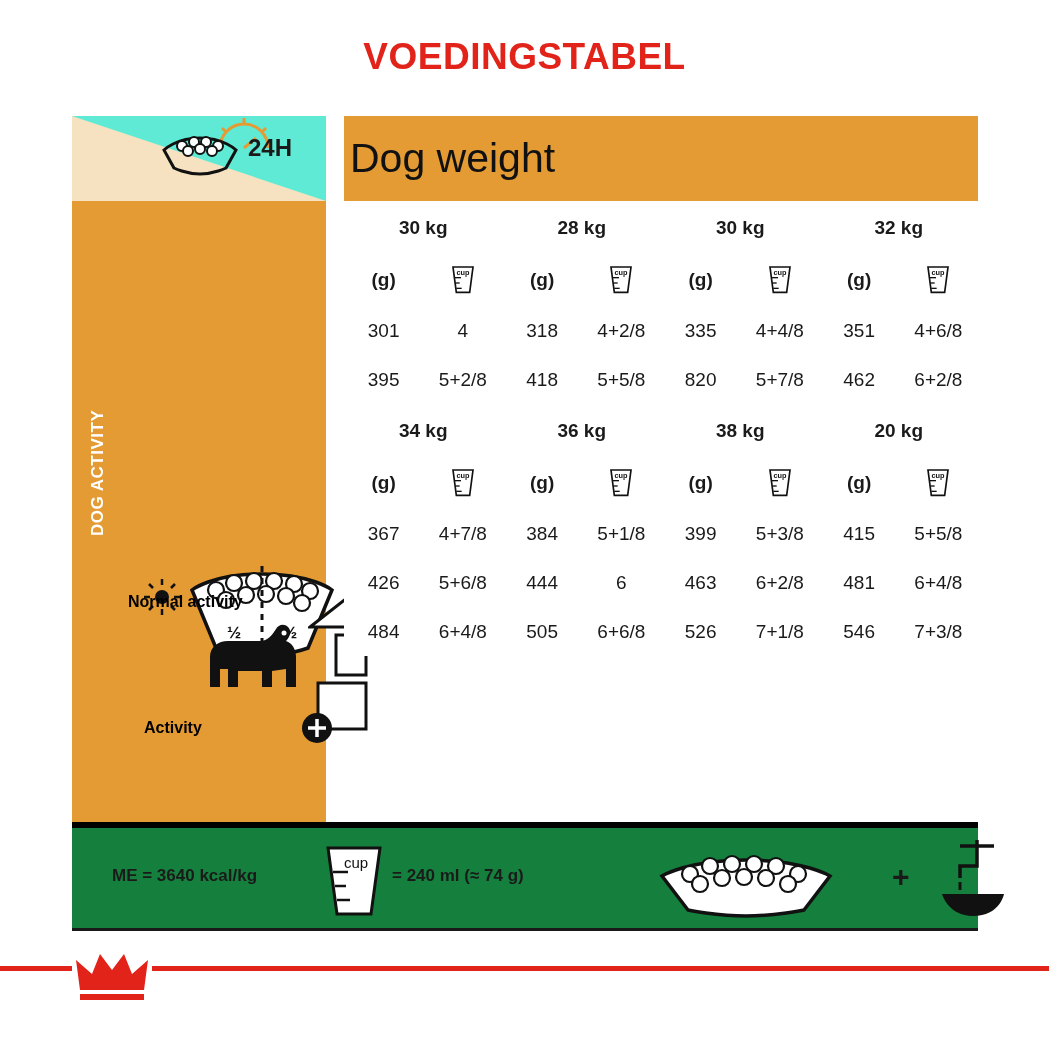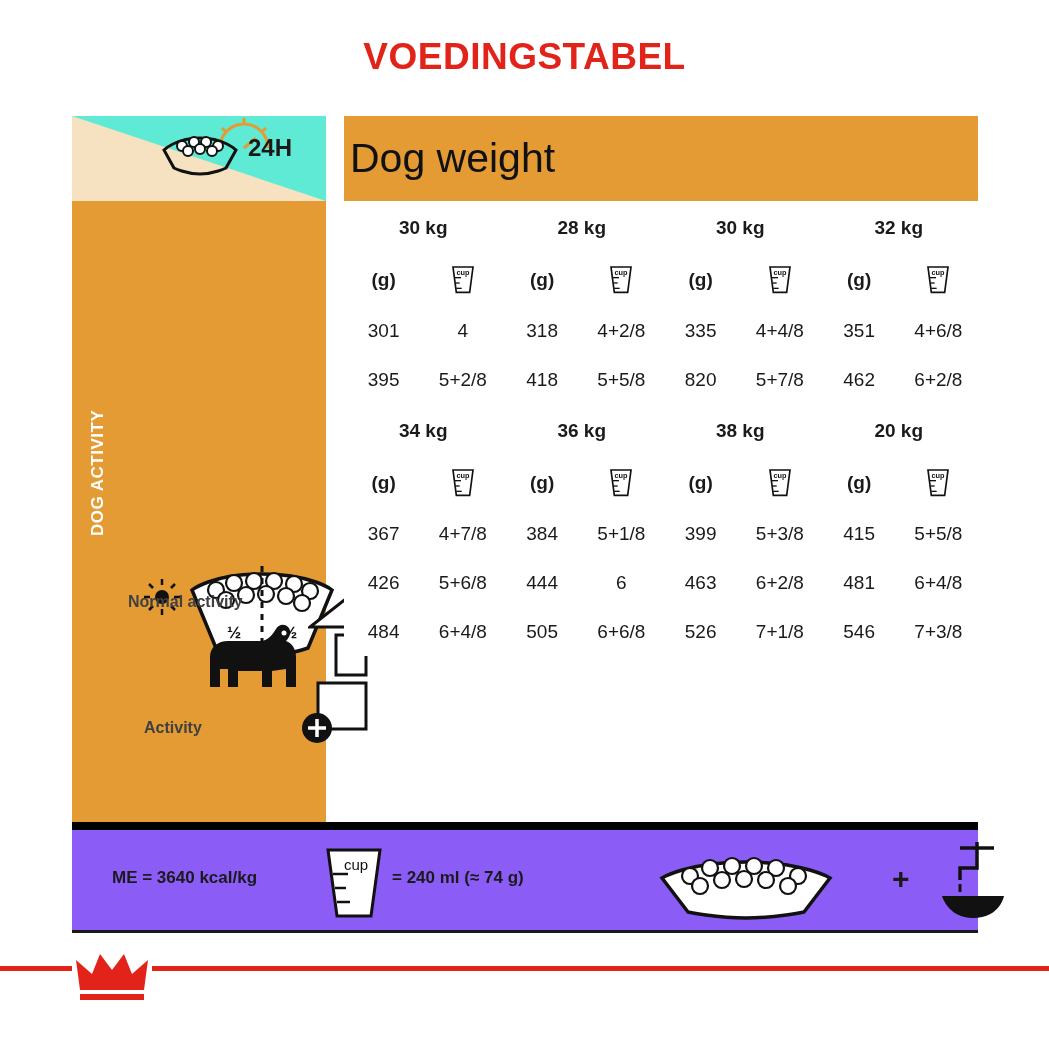--- a/index.html
+++ b/index.html
@@ -90,22 +90,22 @@
 
   
   .cup{
     display:inline-block;width:30px;height:30px;position:relative;
   }
   .cup svg{display:block;}
 
   
   .footer{
     position:absolute;left:72px;top:822px;width:906px;height:100px;
-    border-top:8px solid #000000;border-bottom:3px solid #1a1a1a;
-    background:#8b5cf6;
+    border-top:6px solid #000000;border-bottom:3px solid #1a1a1a;
+    background:#15803d;
   }
   .me{
     position:absolute;left:40px;top:38px;font-size:17px;font-weight:bold;
   }
   .cupbig{position:absolute;left:246px;top:12px;}
   .eq{position:absolute;left:320px;top:38px;font-size:17px;font-weight:bold;}
   .bowl-foot{position:absolute;left:580px;top:16px;}
   .plus{position:absolute;left:820px;top:32px;font-size:30px;font-weight:bold;}
   .tap{position:absolute;left:862px;top:8px;}
 
@@ -116,21 +116,21 @@
   }
   .crown{
     position:absolute;left:72px;top:944px;width:80px;height:60px;
     background:#fff;
   }
   
   .bowl-main{position:absolute;left:110px;top:355px;}
   .sun{position:absolute;left:70px;top:376px;}
   .moon{position:absolute;left:278px;top:386px;}
   .act-label{
-    position:absolute;font-size:16px;font-weight:bold;color:#404040;
+    position:absolute;font-size:16px;font-weight:bold;color:#000000;
   }
   .steps{position:absolute;left:235px;top:478px;}
   .dogsil{position:absolute;left:128px;top:522px;}
   .plusact{position:absolute;left:230px;top:598px;}
 
   .clock{position:absolute;left:140px;top:-8px;}
   .topbowl{position:absolute;left:84px;top:10px;}
   .h24{position:absolute;left:176px;top:18px;font-size:24px;font-weight:bold;}
   .cuptop{position:absolute;left:278px;top:30px;}
 </style>

